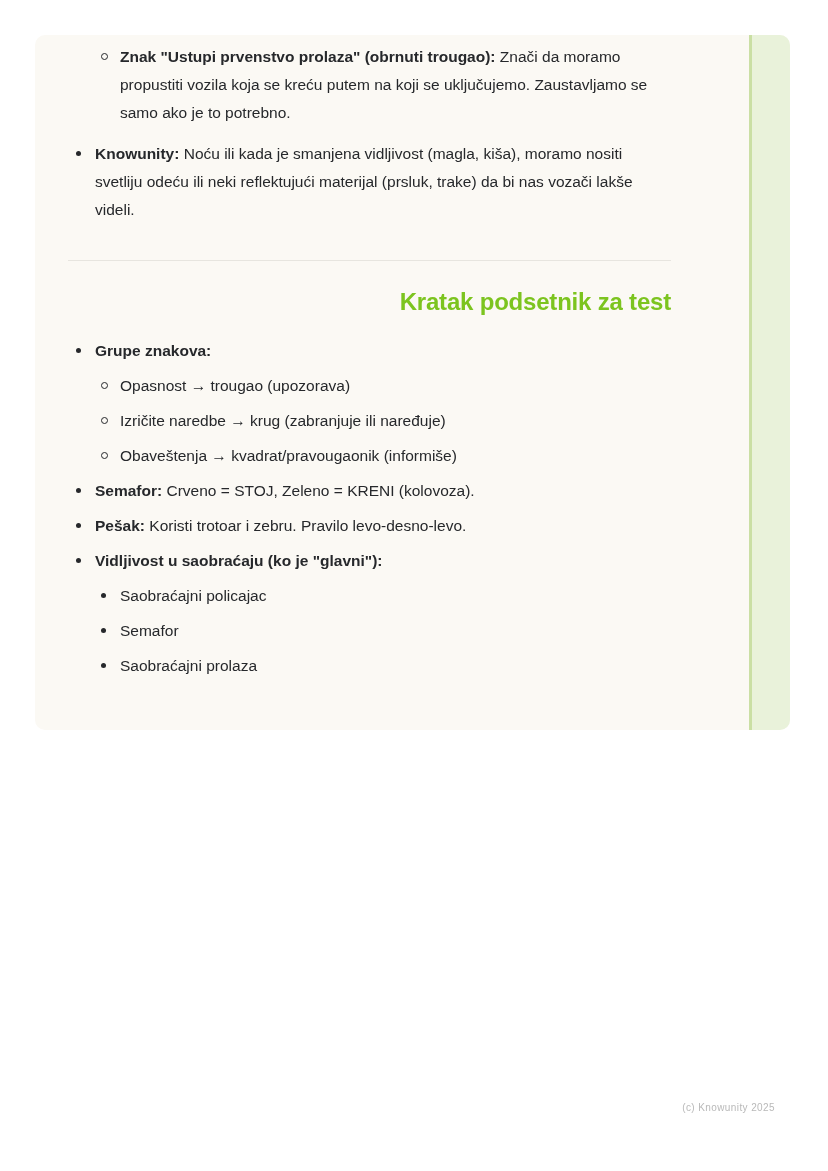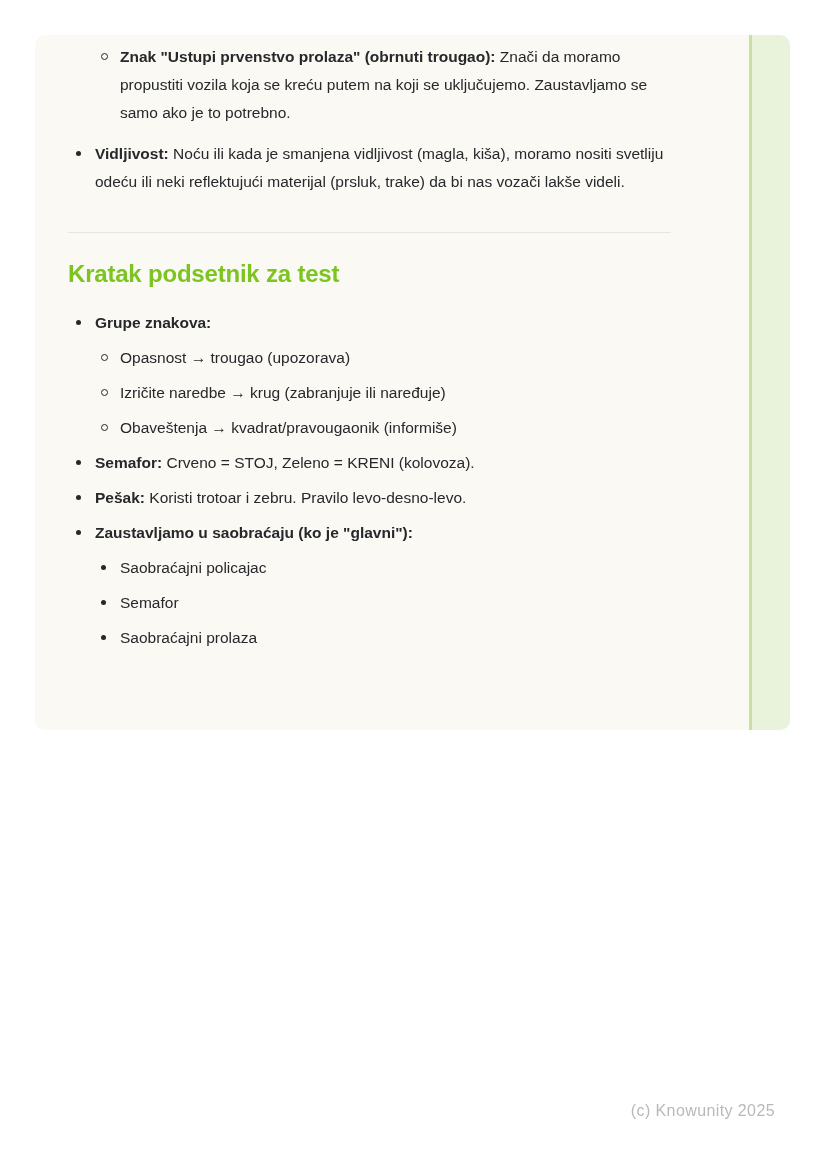--- a/index.html
+++ b/index.html
@@ -76,45 +76,46 @@
     border-top: 1px solid #e7e5df;
     margin: 36px 0 0 0;
     width: 603px;
   }
   .section-heading {
     font-size: 24px;
     font-weight: 700;
     color: #7cc41f;
     margin: 27px 0 21px 0;
     letter-spacing: -0.2px;
+    text-align: right;
   }
   .footer {
     position: absolute;
     top: 1102px;
     right: 53px;
-    font-size: 16px;
+    font-size: 10px;
     color: #b9b9b9;
     letter-spacing: 0.4px;
   }
 </style>
 </head>
 <body>
 
 <div class="page">
 
   <div class="card">
     <div class="card-body">
       <div class="card-inner">
 
         <div class="row lvl2 m-circle intro">
           <span class="b">Znak "Ustupi prvenstvo prolaza" (obrnuti trougao):</span>
           <span>Znači da moramo propustiti vozila koja se kreću putem na koji se uključujemo. Zaustavljamo se samo ako je to potrebno.</span>
         </div>
         <div class="row lvl1 intro">
-          <span class="b">Vidljivost:</span>
+          <span class="b">Knowunity:</span>
           <span>Noću ili kada je smanjena vidljivost (magla, kiša), moramo nositi svetliju odeću ili neki reflektujući materijal (prsluk, trake) da bi nas vozači lakše videli.</span>
         </div>
 
         <hr class="divider">
 
         <h2 class="section-heading">Kratak podsetnik za test</h2>
 
         <div class="row lvl1">
           <span class="b">Grupe znakova:</span>
         </div>
@@ -133,21 +134,21 @@
           <span>Crveno = STOJ, Zeleno = KRENI (kolovoza).</span>
         </div>
 
         <div class="row lvl1">
           <span class="b">Pešak:</span>
           <span>Koristi trotoar i zebru. Pravilo levo-desno-levo.</span>
         </div>
 
 
         <div class="row lvl1">
-          <span class="b">Zaustavljamo u saobraćaju (ko je "glavni"):</span>
+          <span class="b">Vidljivost u saobraćaju (ko je "glavni"):</span>
         </div>
         <div class="row lvl2 m-disc">
           <span>Saobraćajni policajac</span>
         </div>
         <div class="row lvl2 m-disc">
           <span>Semafor</span>
         </div>
         <div class="row lvl2 m-disc">
           <span>Saobraćajni prolaza</span>
         </div>

